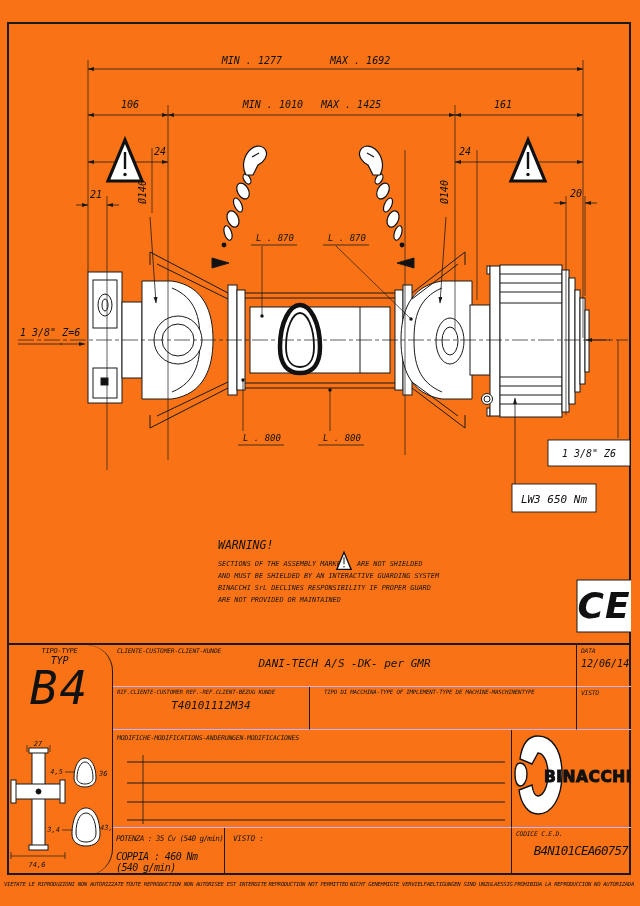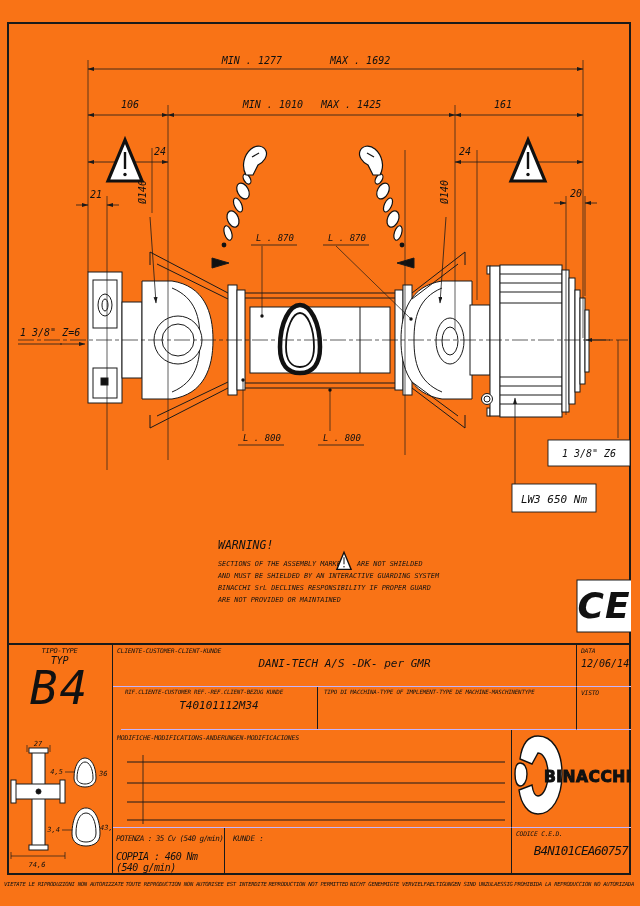--- a/index.html
+++ b/index.html
@@ -238,21 +238,21 @@
     </g>
 
     <g>
       <rect x="577" y="580" width="55" height="52" fill="#fff" stroke="#1a1a1a" stroke-width="1"></rect>
       <text x="604" y="618" text-anchor="middle" font-size="36" font-weight="bold" font-style="normal" style="font-family:'DejaVu Sans','Liberation Sans',sans-serif;letter-spacing:1px;">CE</text>
     </g>
   </svg>
 
   <div id="tblock">
 
-    <div class="cell" style="left:0;top:0;width:106px;height:230px;border-bottom:none;">
+    <div class="cell" style="left:0;top:0;width:106px;height:230px;border-bottom:none;border-radius:26px;">
       <div class="lab" style="text-align:center;padding-left:0;font-size:7px;">TIPO-TYPE</div>
       <div class="lab" style="text-align:center;padding:0;font-size:10px;">TYP</div>
       <div id="b4">B4</div>
       <svg width="106" height="132" viewBox="0 0 106 132" style="position:absolute;left:0;top:95px;">
         <g stroke="#1a1a1a" fill="#fff" stroke-width="1">
           <rect x="25" y="12" width="13" height="94"></rect>
           <rect x="22" y="8" width="19" height="5"></rect>
           <rect x="22" y="105" width="19" height="5"></rect>
           <rect x="8" y="44" width="46" height="15"></rect>
           <rect x="4" y="40" width="5" height="23"></rect>
@@ -283,21 +283,21 @@
 
     <div class="cell" style="left:106px;top:0;width:464px;height:42px;">
       <div class="lab">CLIENTE-CUSTOMER-CLIENT-KUNDE</div>
       <div class="val" style="text-align:center;margin-top:3px;">DANI-TECH A/S  -DK-  per GMR</div>
     </div>
     <div class="cell" style="left:570px;top:0;width:54px;height:42px;border-right:none;">
       <div class="lab">DATA</div>
       <div class="val" style="font-size:10px;padding-left:4px;margin-top:4px;">12/06/14</div>
     </div>
 
-    <div class="cell" style="left:114px;top:42px;width:197px;height:43px;">
+    <div class="cell" style="left:106px;top:42px;width:197px;height:43px;">
       <div class="lab" style="font-size:5.8px;">RIF.CLIENTE-CUSTOMER REF.-REF.CLIENT-BEZUG KUNDE</div>
       <div class="val" style="text-align:center;margin-top:4px;">T40101112M34</div>
     </div>
     <div class="cell" style="left:303px;top:42px;width:267px;height:43px;">
       <div class="lab" style="font-size:5.8px;padding-left:14px;">TIPO DI MACCHINA-TYPE OF IMPLEMENT-TYPE DE MACHINE-MASCHINENTYPE</div>
     </div>
     <div class="cell" style="left:570px;top:42px;width:54px;height:43px;border-right:none;">
       <div class="lab">VISTO</div>
     </div>
 
@@ -321,21 +321,21 @@
         </g>
         <text x="32" y="52" font-size="15.5" font-weight="bold" letter-spacing="0.5" fill="#fff" stroke="#111" stroke-width="1" style="font-family:'DejaVu Sans','Liberation Sans',sans-serif;font-style:normal;">BINACCHI</text>
       </svg>
     </div>
 
     <div class="cell" style="left:106px;top:183px;width:112px;height:47px;border-bottom:none;">
       <div style="font-size:7.6px;padding:6px 0 0 3px;letter-spacing:-0.6px;">POTENZA : 35 Cv (540 g/min)</div>
       <div style="font-size:10px;padding:8px 0 0 3px;letter-spacing:-0.6px;">COPPIA : 460 Nm (540 g/min)</div>
     </div>
     <div class="cell" style="left:218px;top:183px;width:287px;height:47px;border-bottom:none;">
-      <div class="lab" style="font-size:7.6px;padding:6px 0 0 8px;">KUNDE :</div>
+      <div class="lab" style="font-size:7.6px;padding:6px 0 0 8px;">VISTO :</div>
     </div>
     <div class="cell" style="left:505px;top:183px;width:119px;height:47px;border-right:none;border-bottom:none;">
       <div class="lab">CODICE C.E.D.</div>
       <div style="font-size:12.5px;text-align:right;padding:6px 3px 0 0;letter-spacing:-0.8px;">B4N101CEA60757</div>
     </div>
   </div>
 
   <div id="footer">
     <span>VIETATE LE RIPRODUZIONI NON AUTORIZZATE</span>
     <span>TOUTE REPRODUCTION NON AUTORISEE EST INTERDITE</span>

